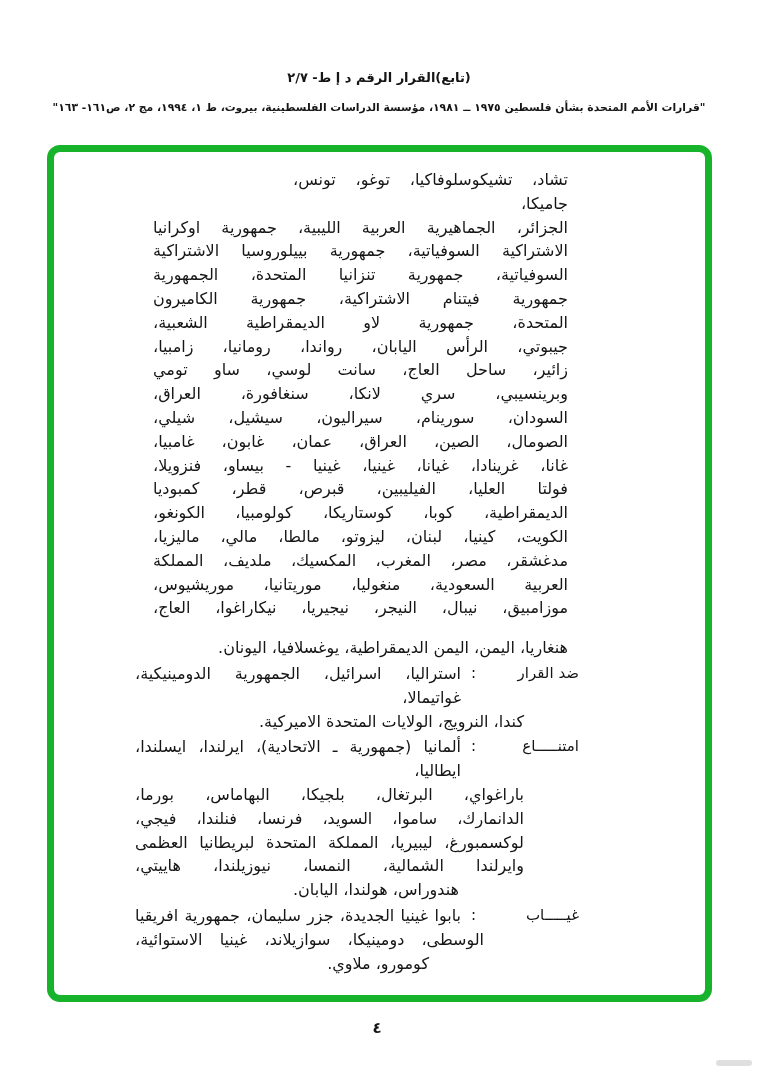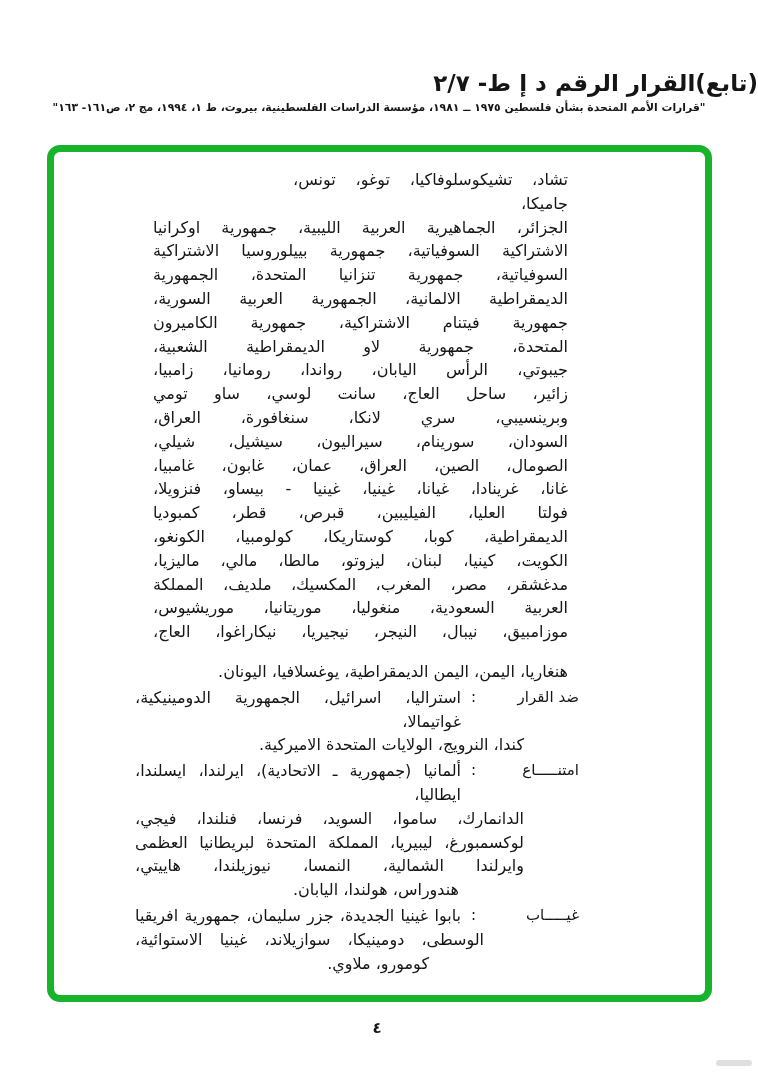--- a/index.html
+++ b/index.html
@@ -16,21 +16,22 @@
     font-family: "DejaVu Sans", sans-serif;
     color: #151515;
   }
 
   
   .doc-title {
     position: absolute;
     top: 70px;
     left: 0;
     right: 0;
-    font-size: 23px;
+    text-align: center;
+    font-size: 13px;
     font-weight: bold;
     letter-spacing: 0px;
   }
   .doc-citation {
     position: absolute;
     top: 101px;
     left: 0;
     right: 0;
     text-align: center;
     font-size: 10.8px;
@@ -122,21 +123,20 @@
 <div class="doc-citation">"قرارات الأمم المتحدة بشأن فلسطين ١٩٧٥ ــ ١٩٨١، مؤسسة الدراسات الفلسطينية، بيروت، ط ١، ١٩٩٤، مج ٢، ص١٦١- ١٦٣"</div>
 
 <div class="frame">
   <div class="frame-content">
 
     <div class="para">
         <div class="line">تشاد، تشيكوسلوفاكيا، توغو، تونس، جاميكا،</div>
         <div class="line">الجزائر، الجماهيرية العربية الليبية، جمهورية اوكرانيا</div>
         <div class="line">الاشتراكية السوفياتية، جمهورية بييلوروسيا الاشتراكية</div>
         <div class="line">السوفياتية، جمهورية تنزانيا المتحدة، الجمهورية</div>
-        <div class="line">الديمقراطية الالمانية، الجمهورية العربية السورية،</div>
         <div class="line">جمهورية فيتنام الاشتراكية، جمهورية الكاميرون</div>
         <div class="line">المتحدة، جمهورية لاو الديمقراطية الشعبية،</div>
         <div class="line">جيبوتي، الرأس اليابان، رواندا، رومانيا، زامبيا،</div>
         <div class="line">زائير، ساحل العاج، سانت لوسي، ساو تومي</div>
         <div class="line">وبرينسيبي، سري لانكا، سنغافورة، العراق،</div>
         <div class="line">السودان، سورينام، سيراليون، سيشيل، شيلي،</div>
         <div class="line">الصومال، الصين، العراق، عمان، غابون، غامبيا،</div>
         <div class="line">غانا، غرينادا، غيانا، غينيا، غينيا - بيساو، فنزويلا،</div>
         <div class="line">فولتا العليا، الفيليبين، قبرص، قطر، كمبوديا</div>
         <div class="line">الديمقراطية، كوبا، كوستاريكا، كولومبيا، الكونغو،</div>
@@ -158,20 +158,21 @@
         </div>
     </div>
 
     <div class="vote-section sec-abstain">
       <div class="sec-label">
         <span>امتنـــــاع</span>
           <span class="colon">:</span>
       </div>
       <div class="sec-lines">
           <div class="line">ألمانيا (جمهورية ـ الاتحادية)، ايرلندا، ايسلندا، ايطاليا،</div>
+          <div class="line">باراغواي، البرتغال، بلجيكا، البهاماس، بورما،</div>
           <div class="line">الدانمارك، ساموا، السويد، فرنسا، فنلندا، فيجي،</div>
           <div class="line">لوكسمبورغ، ليبيريا، المملكة المتحدة لبريطانيا العظمى</div>
           <div class="line">وايرلندا الشمالية، النمسا، نيوزيلندا، هاييتي،</div>
           <div class="line">هندوراس، هولندا، اليابان.</div>
         </div>
     </div>
 
     <div class="vote-section sec-absent">
       <div class="sec-label">
         <span>غيـــــاب</span>

